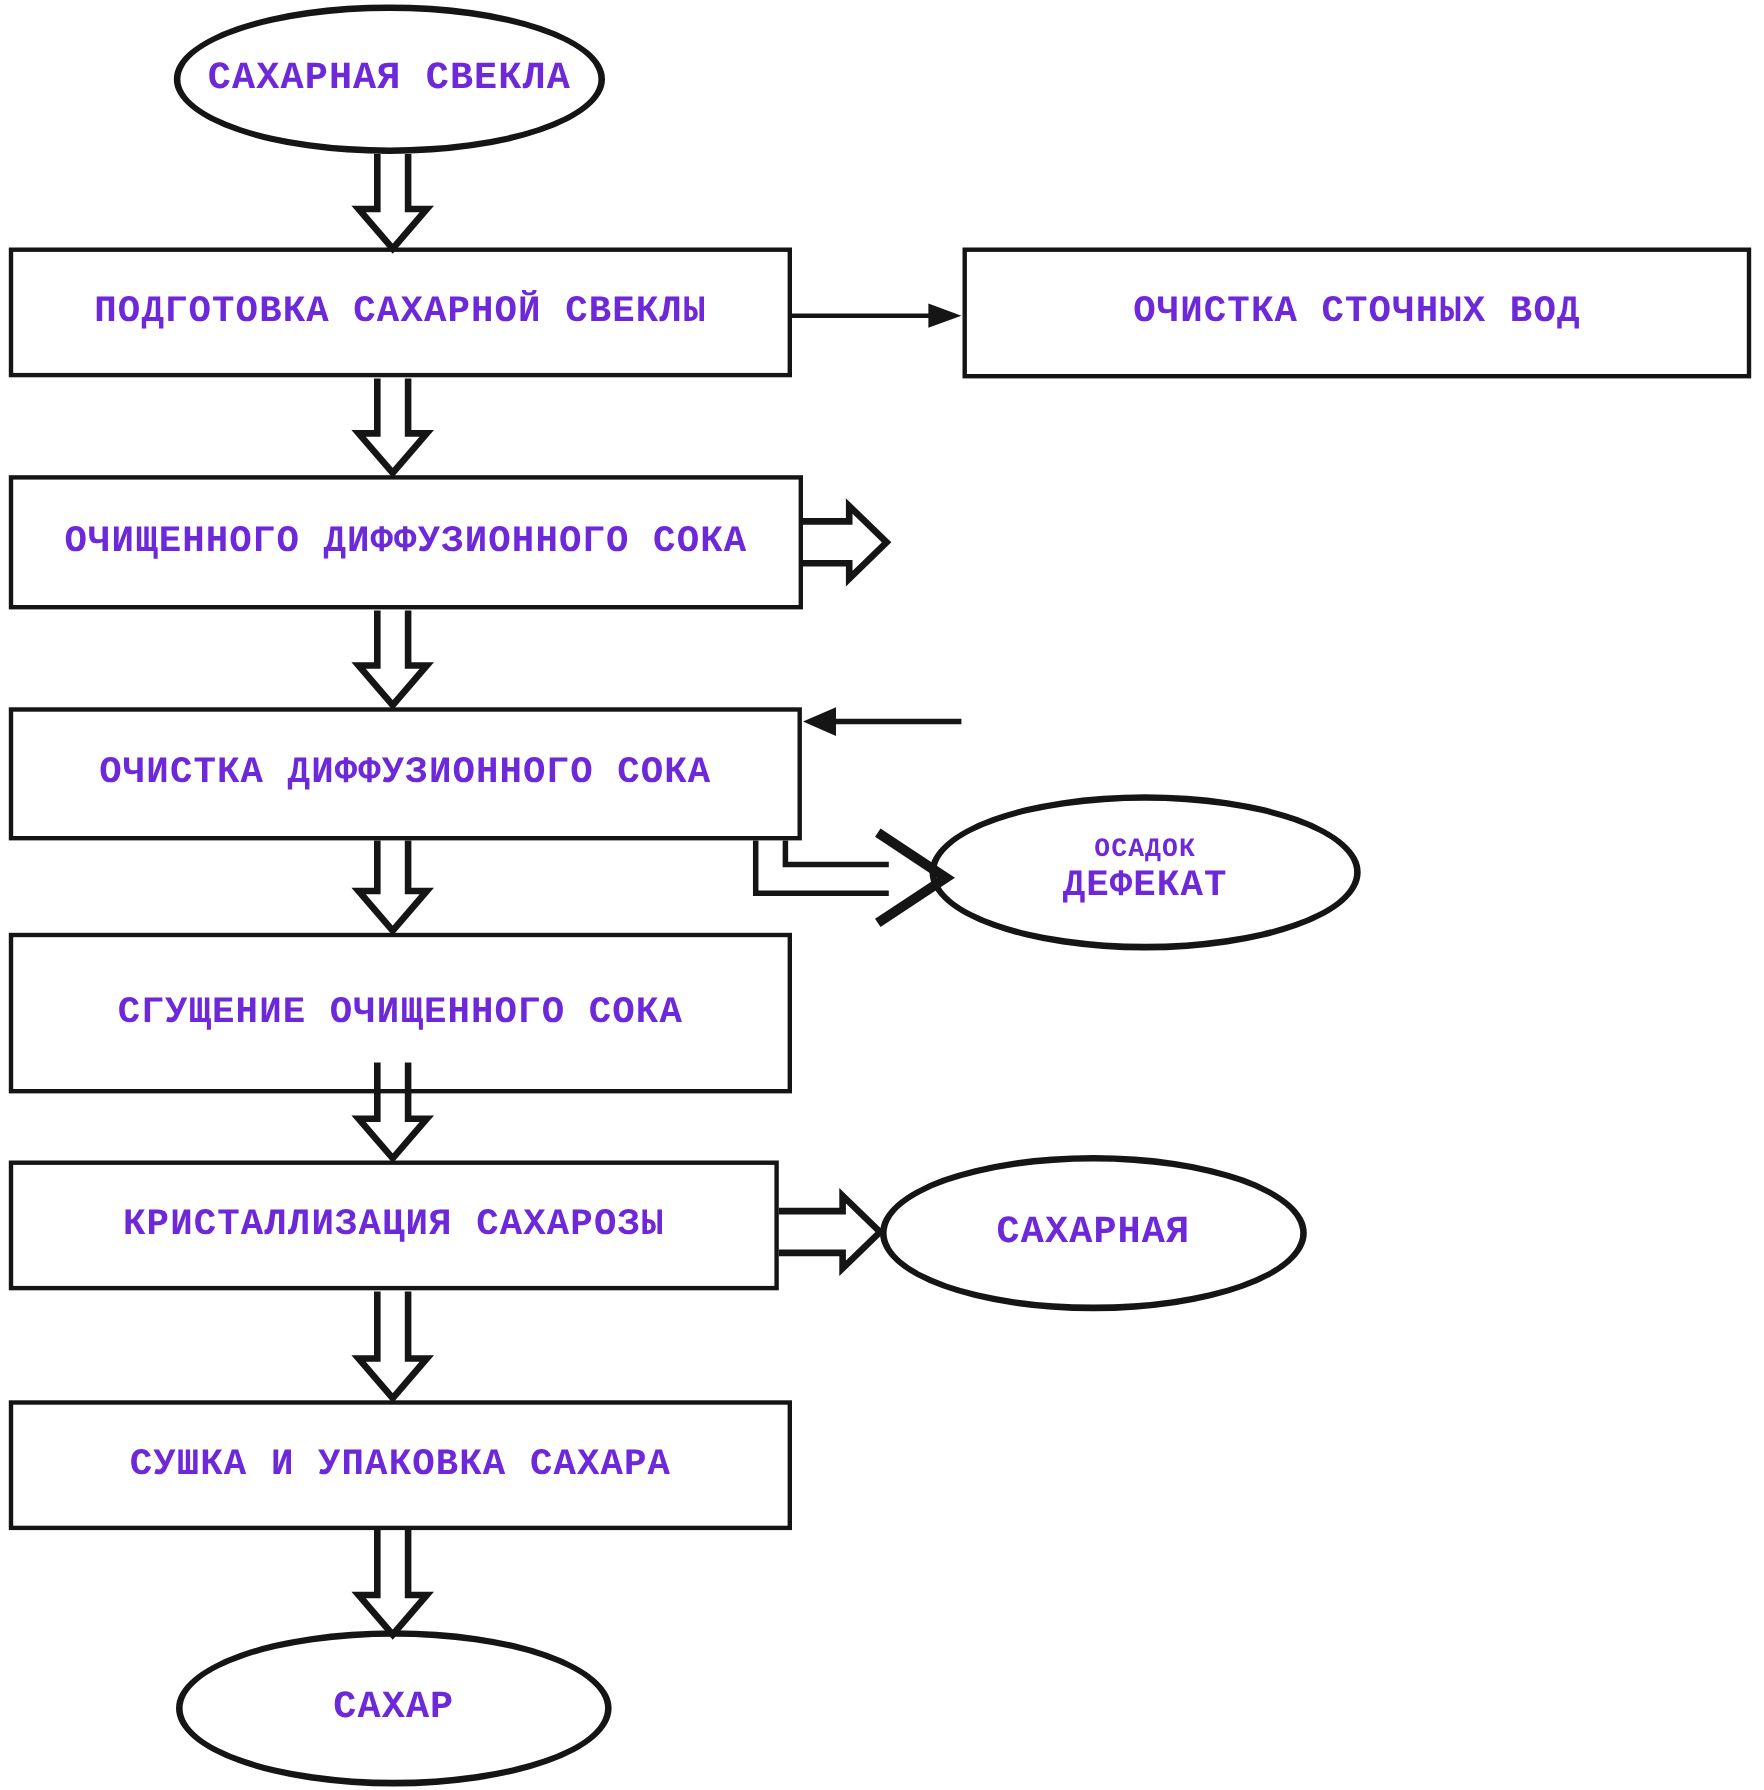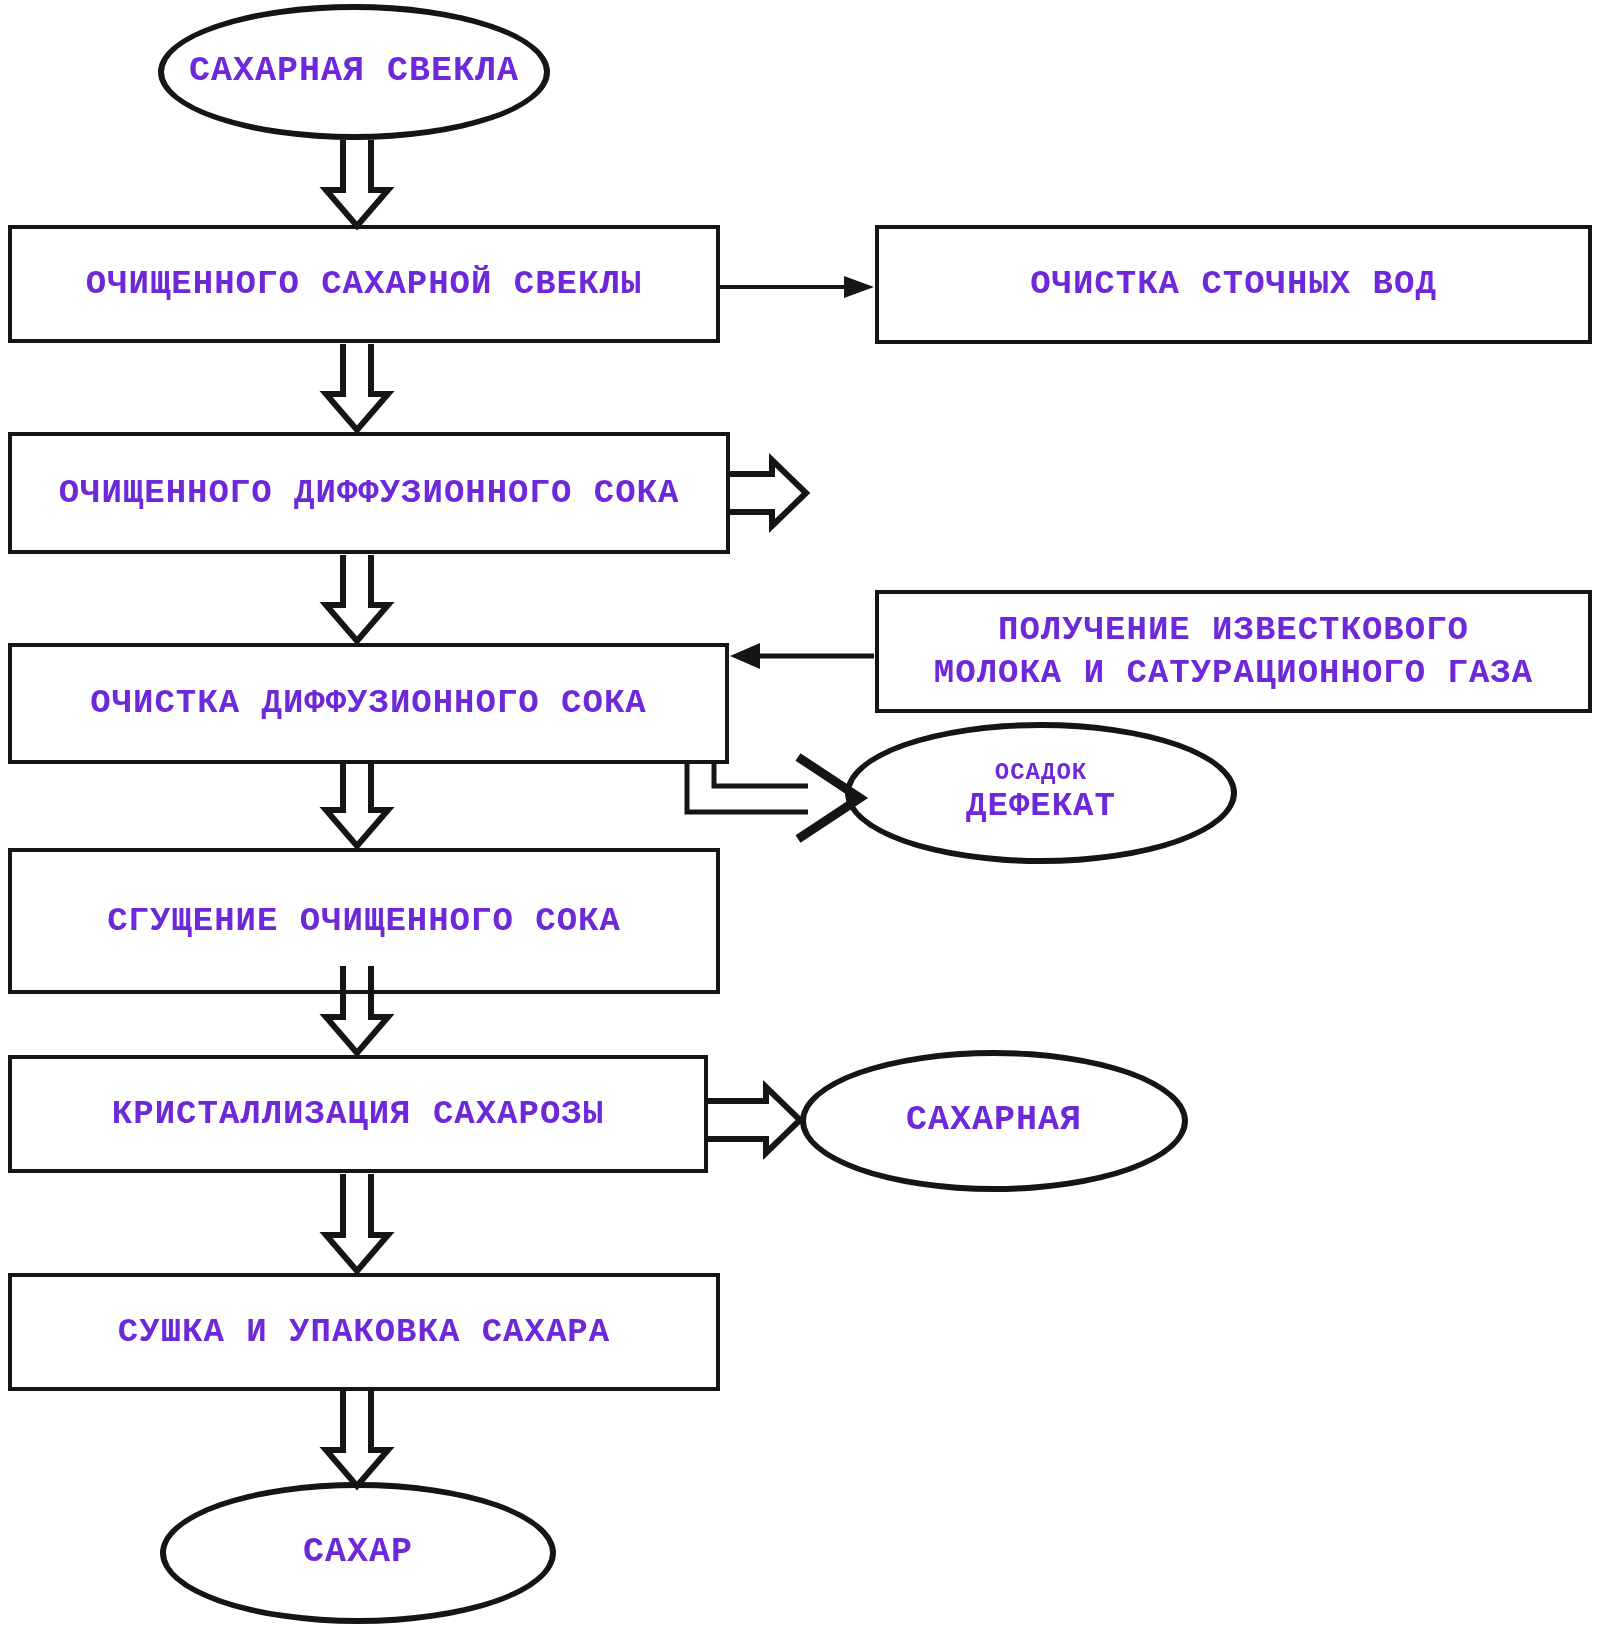--- a/index.html
+++ b/index.html
@@ -44,40 +44,36 @@
 </head>
 <body>
 
 <div id="canvas">
 
   <div class="node ellipse" style="left:158px;top:4px;width:392px;height:136px;">
     <div class="lbl lbl-ell">САХАРНАЯ СВЕКЛА</div>
   </div>
 
   <div class="node rect" style="left:8px;top:225px;width:712px;height:118px;">
-    <div class="lbl">ОЧИЩЕННОГО САХАРНОЙ СВЕКЛЫ</div>
+    <div class="lbl">ПОДГОТОВКА САХАРНОЙ СВЕКЛЫ</div>
   </div>
 
   <div class="node rect" style="left:875px;top:225px;width:717px;height:119px;">
     <div class="lbl">ОЧИСТКА СТОЧНЫХ ВОД</div>
   </div>
 
   <div class="node rect" style="left:8px;top:432px;width:722px;height:122px;">
     <div class="lbl">ОЧИЩЕННОГО ДИФФУЗИОННОГО СОКА</div>
   </div>
 
 
   <div class="node rect" style="left:8px;top:643px;width:721px;height:121px;">
     <div class="lbl">ОЧИСТКА ДИФФУЗИОННОГО СОКА</div>
   </div>
 
-  <div class="node rect" style="left:875px;top:590px;width:717px;height:123px;">
-    <div class="lbl" style="padding:0 6px;">ПОЛУЧЕНИЕ ИЗВЕСТКОВОГО</div>
-    <div class="lbl" style="padding:0 6px;">МОЛОКА И САТУРАЦИОННОГО ГАЗА</div>
-  </div>
 
   <div class="node ellipse" style="left:845px;top:722px;width:392px;height:142px;">
     <div class="lbl lbl-small">ОСАДОК</div>
     <div class="lbl lbl-big">ДЕФЕКАТ</div>
   </div>
 
   <div class="node rect" style="left:8px;top:848px;width:712px;height:146px;">
     <div class="lbl">СГУЩЕНИЕ ОЧИЩЕННОГО СОКА</div>
   </div>
 

